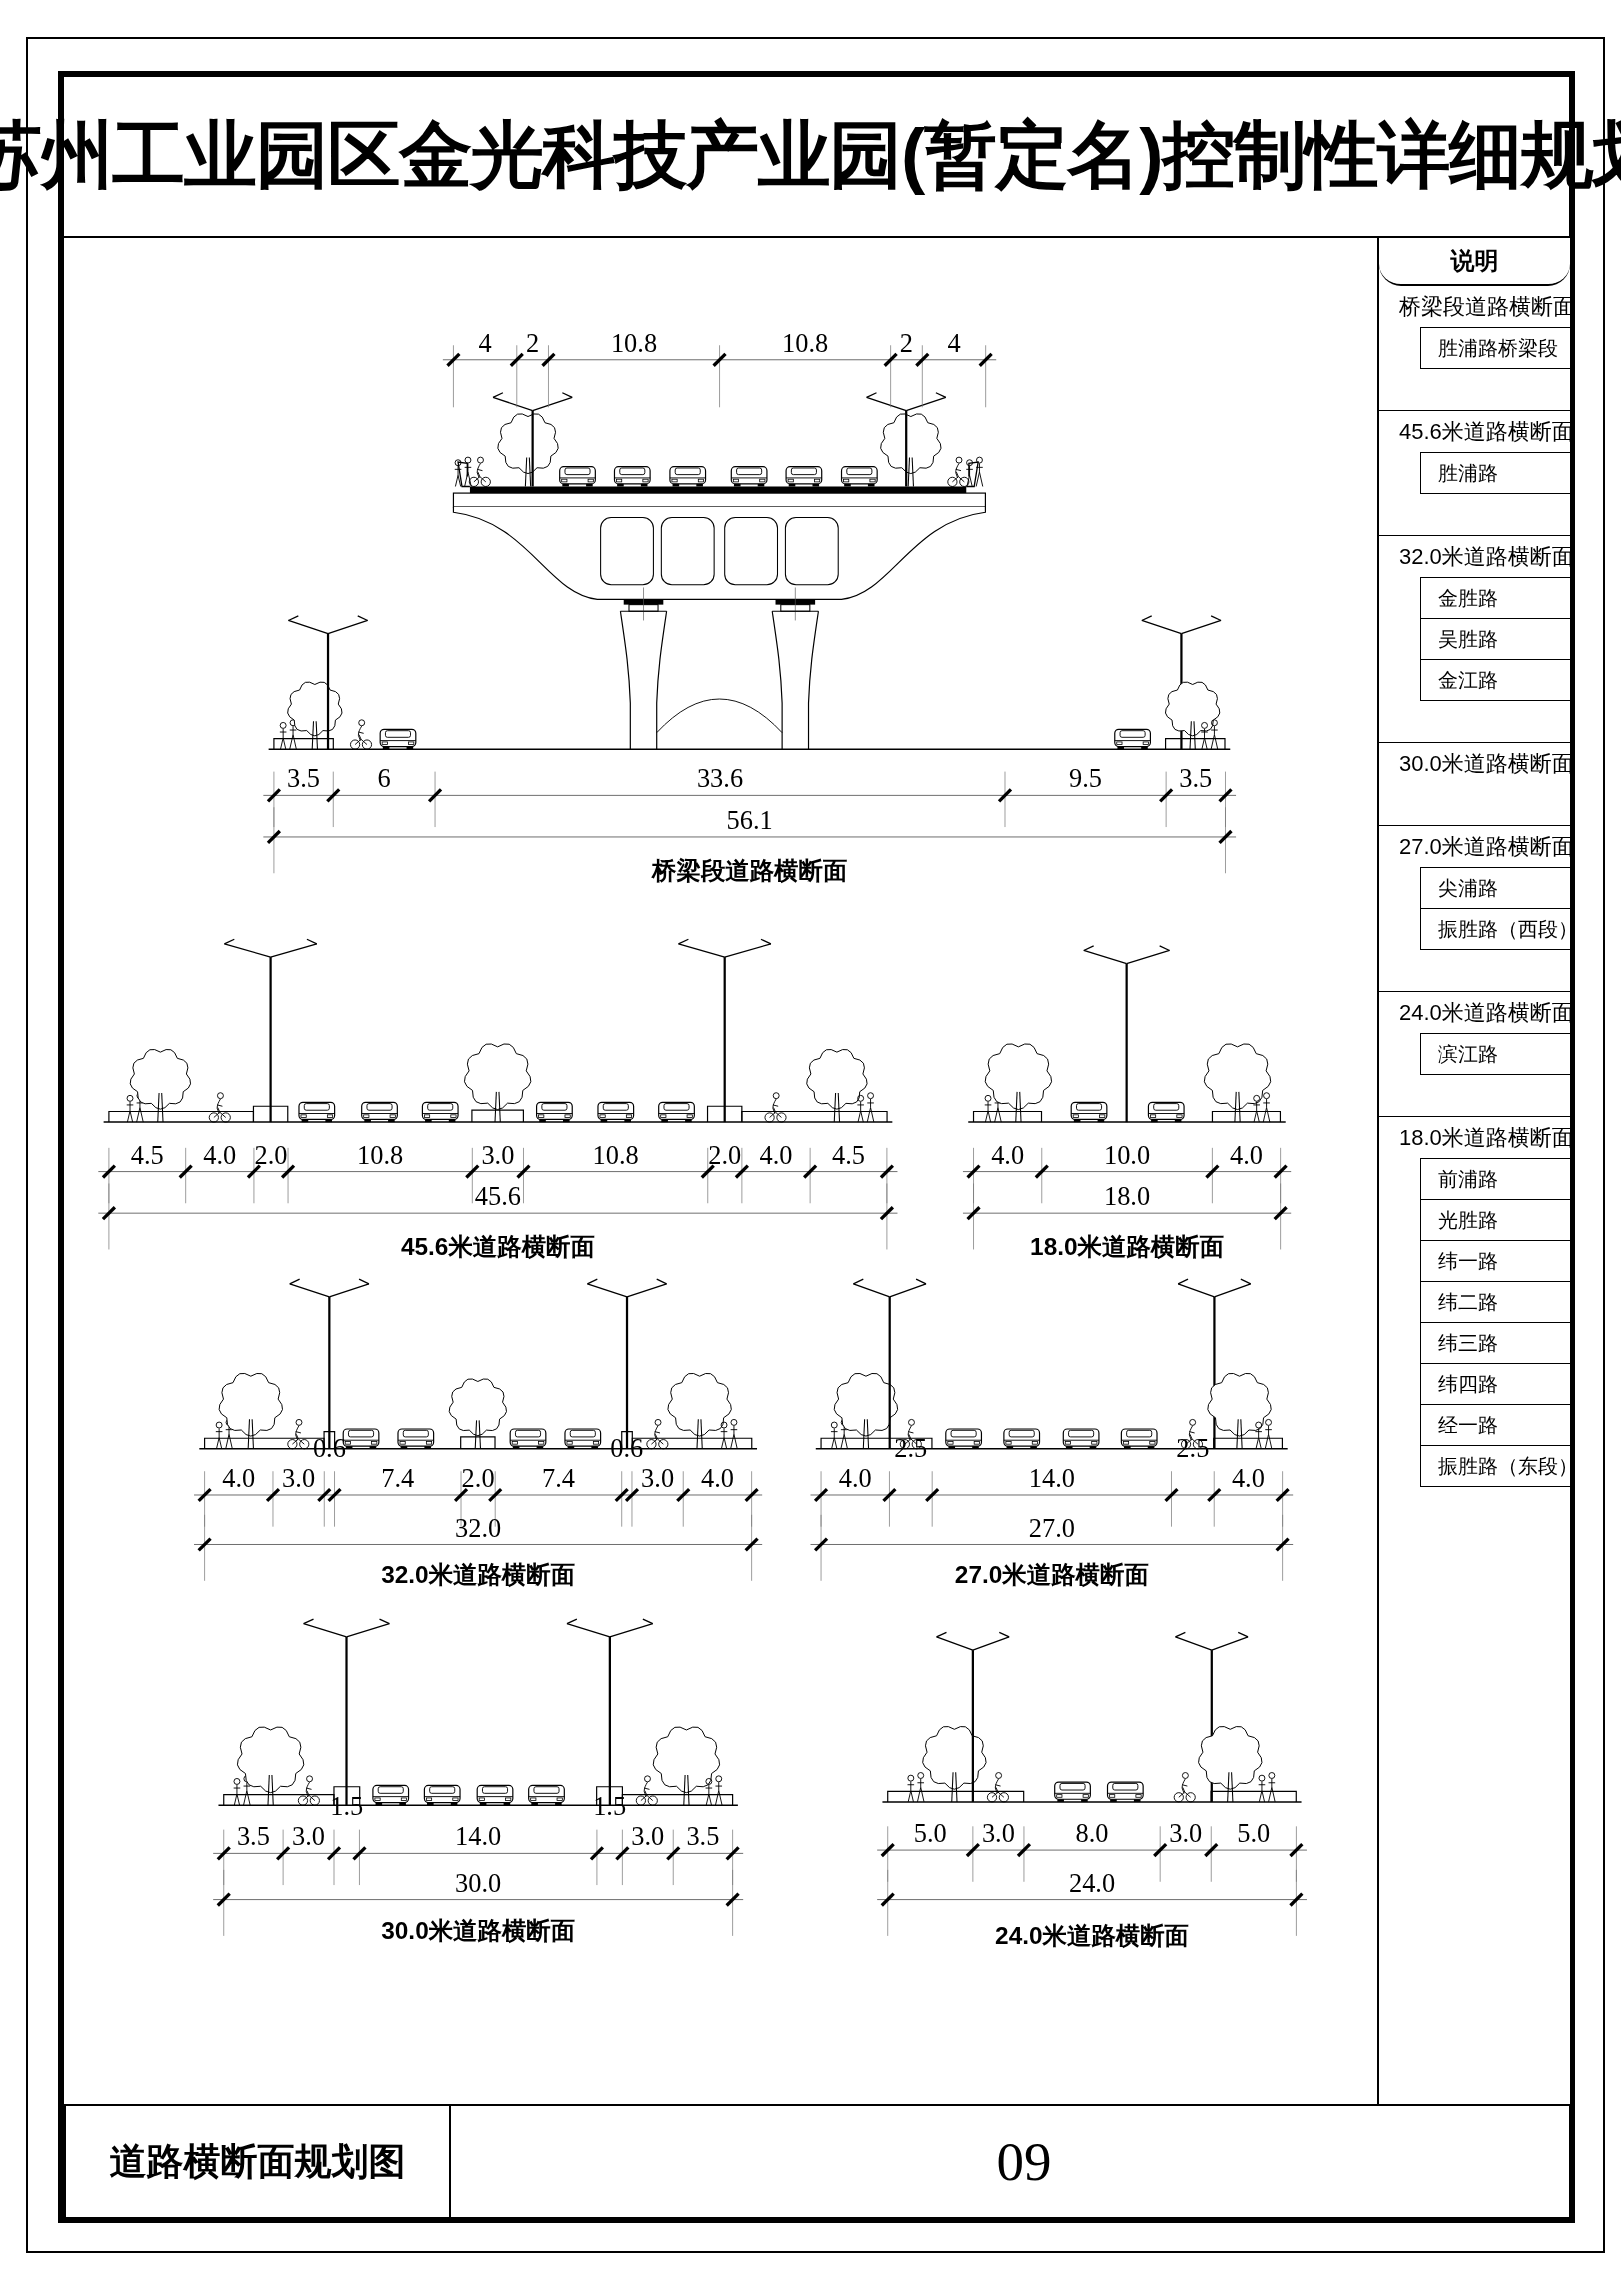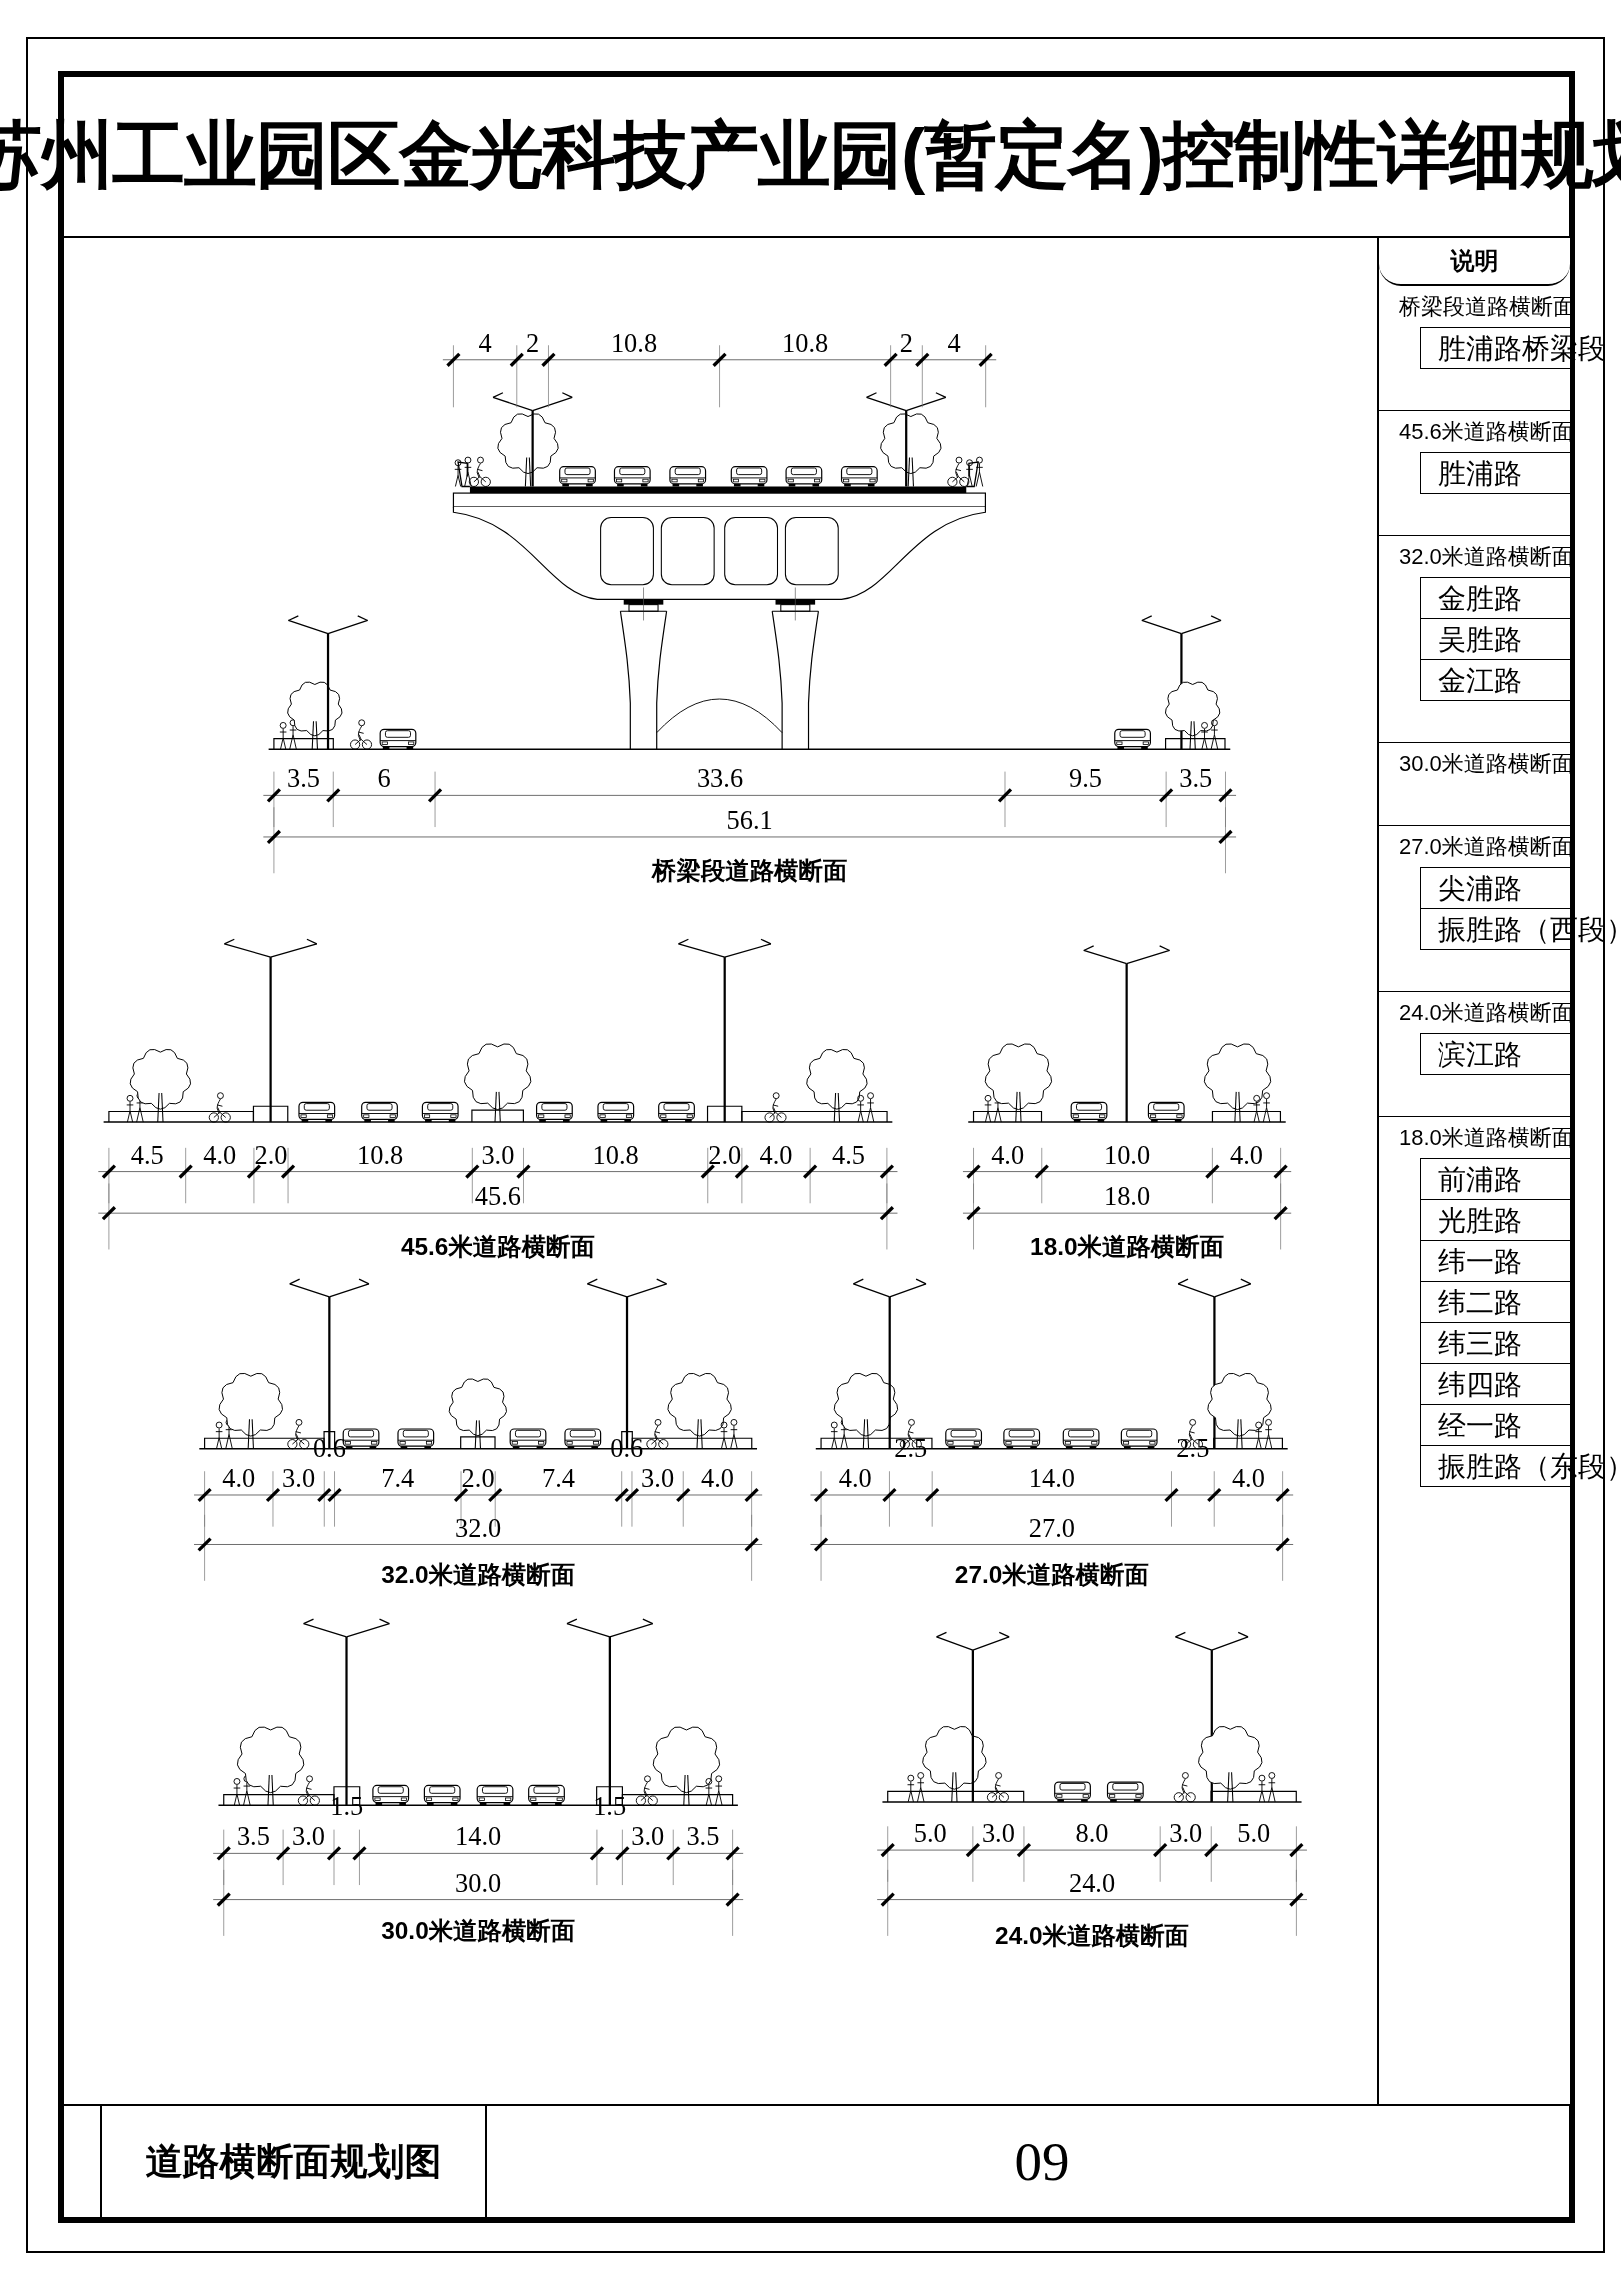--- a/index.html
+++ b/index.html
@@ -14,28 +14,28 @@
         border-bottom:2px solid #000;display:flex;align-items:center;justify-content:center;}
   .title-band span{font-size:73px;font-weight:800;letter-spacing:-1.3px;white-space:nowrap;}
   .sidebar{position:absolute;left:1377px;top:238px;width:193px;height:1866px;
         border-left:2px solid #000;background:#fff;}
   .legend-header{height:48px;border-bottom:2.6px solid #000;display:flex;align-items:center;
         justify-content:center;font-size:24px;font-weight:600;border-radius:22px;}
   .lg-group{border-top:1.3px solid #000;margin-bottom:41px;}
   .lg-group:first-child{border-top:none;}
   .lg-cat{height:41px;line-height:41px;padding-left:20px;font-size:22px;font-weight:500;white-space:nowrap;}
   .lg-subs{margin-left:41px;border-left:1.3px solid #000;border-top:1.3px solid #000;}
-  .lg-road{height:41px;line-height:41px;padding-left:17px;font-size:28px;font-weight:500;
+  .lg-road{height:41px;line-height:41px;padding-left:17px;font-size:20px;font-weight:500;
         border-bottom:1.3px solid #000;white-space:nowrap;}
   .footer{position:absolute;left:64px;top:2104px;width:1505px;height:113px;
         border-top:2px solid #000;display:flex;background:#fff;}
   .f-org{width:928px;padding:9.2px 0 0 38px;}
   .f-org div{font-size:29px;font-weight:600;line-height:46px;white-space:nowrap;}
   .f-title{width:385px;border-left:2px solid #000;display:flex;align-items:center;
-        justify-content:center;font-size:37px;font-weight:600;white-space:nowrap;margin-left:36px;}
+        justify-content:center;font-size:37px;font-weight:600;white-space:nowrap;}
   .f-num{flex:1;border-left:2px solid #000;display:flex;align-items:center;justify-content:center;
         font-family:"Liberation Serif",serif;font-size:55px;font-weight:400;padding-left:28px;}
   svg#drawing{position:absolute;left:0;top:0;}
   svg text.dim{font-family:"Liberation Serif","DejaVu Serif",serif;font-size:40px;fill:#000;}
   svg text.sec-label{font-family:"Liberation Sans",sans-serif;font-size:37px;font-weight:600;fill:#000;}
 </style>
 </head>
 <body>
 
 <div class="page">

